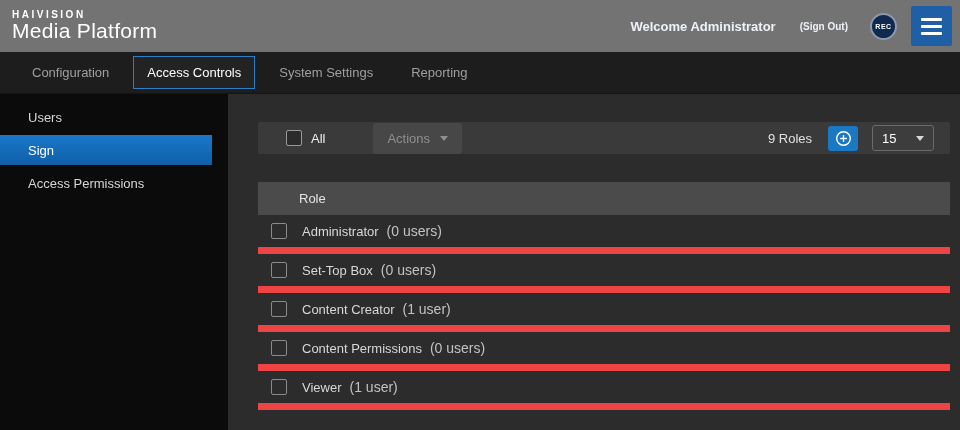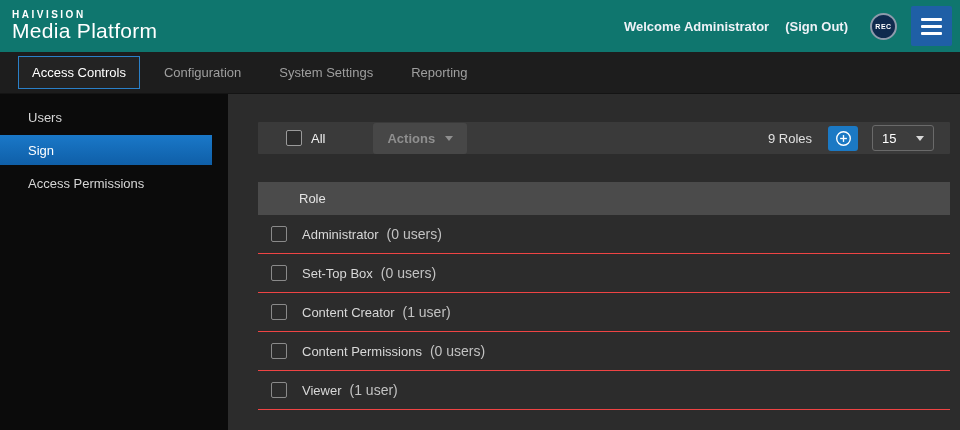--- a/index.html
+++ b/index.html
@@ -3,30 +3,30 @@
 <meta charset="utf-8">
 <style>
   * { margin: 0; padding: 0; box-sizing: border-box; }
   html, body { width: 960px; height: 430px; overflow: hidden; }
   body { font-family: "Liberation Sans", sans-serif; background: #2c2c2c; }
 
   .app { width: 960px; height: 430px; display: flex; flex-direction: column; }
 
   
   .header {
-    height: 52px; background: #0f766e; display: flex; align-items: center;
+    height: 52px; background: #737373; display: flex; align-items: center;
     padding: 0 8px 0 12px; flex-shrink: 0;
   }
   .brand { display: flex; flex-direction: column; line-height: 1.05; }
   .brand-top { color: #ffffff; font-size: 10px; font-weight: bold; letter-spacing: 2.5px; }
   .brand-bottom { color: #ffffff; font-size: 21px; font-weight: 500; letter-spacing: 0.3px; }
   .header-spacer { flex: 1; }
-  .welcome-area { display: flex; align-items: center; gap: 16px; margin-right: 22px; }
+  .welcome-area { display: flex; align-items: center; gap: 24px; margin-right: 22px; }
   .welcome-text { color: #eef2f7; font-size: 13px; font-weight: bold; }
-  .signout-link { color: #eef2f7; font-size: 13px; font-weight: bold; cursor: pointer; }
+  .signout-link { color: #eef2f7; font-size: 10px; font-weight: bold; cursor: pointer; }
   .rec-badge {
     width: 27px; height: 27px; border-radius: 50%; border: 2px solid #8d9aab;
     color: #ffffff; font-size: 7px; font-weight: bold; letter-spacing: 0.5px;
     display: flex; align-items: center; justify-content: center; margin-right: 14px;
     background: #0f2a4e;
   }
   .hamburger {
     width: 41px; height: 40px; background: #1f5fa6; border-radius: 2px;
     display: flex; flex-direction: column; align-items: center; justify-content: center;
     gap: 4px; cursor: pointer;
@@ -67,21 +67,21 @@
   }
   .cb {
     appearance: none; -webkit-appearance: none; width: 16px; height: 16px;
     border: 1px solid #9a9a9a; background: #2b2b2b; border-radius: 2px;
     cursor: pointer; flex-shrink: 0;
   }
   .all-label { color: #f0f0f0; font-size: 13px; margin-left: 9px; }
   .actions-btn {
     margin-left: 48px; background: #474747; color: #8f8f8f; font-size: 13px;
     border: none; border-radius: 3px; padding: 8px 14px; display: flex;
-    align-items: center; gap: 10px; cursor: default; font-weight: bold;
+    align-items: center; gap: 10px; cursor: default;
   }
   .caret-down {
     width: 0; height: 0; border-left: 4px solid transparent;
     border-right: 4px solid transparent; border-top: 5px solid #8f8f8f;
   }
   .toolbar-spacer { flex: 1; }
   .count-label { color: #e0e0e0; font-size: 13px; margin-right: 16px; }
   .add-btn {
     width: 30px; height: 25px; background: #1b79c4; border: none; border-radius: 3px;
     display: flex; align-items: center; justify-content: center; cursor: pointer;
@@ -95,21 +95,21 @@
   .pagesize-btn .caret-down { border-top-color: #d8d8d8; }
 
   
   .table { margin-top: 28px; }
   .table-header {
     height: 33px; background: #4b4b4b; display: flex; align-items: center;
     padding-left: 41px; color: #e3e3e3; font-size: 13px;
   }
   .table-row {
     height: 39px; display: flex; align-items: center; padding-left: 13px;
-    border-bottom: 1px solid #ef4444; cursor: pointer;
+    border-bottom: 7px solid #ef4444; cursor: pointer;
   }
   .table-row .cb { border-color: #8a8a8a; background: transparent; }
   .row-name { color: #d8d8d8; font-size: 13px; margin-left: 15px; }
   .row-users { color: #c2c2c2; font-size: 14px; margin-left: 8px; }
 </style>
 </head>
 <body>
 
 <div class="app">
 
@@ -125,22 +125,22 @@
     </div>
     <div class="rec-badge">REC</div>
     <div class="hamburger">
       <span></span>
         <span></span>
         <span></span>
     </div>
   </header>
 
   <nav class="tabbar">
+    <div class="tab">Configuration</div>
     <div class="tab active">Access Controls</div>
-    <div class="tab">Configuration</div>
     <div class="tab">System Settings</div>
     <div class="tab">Reporting</div>
   </nav>
 
   <div class="body">
 
     <aside class="sidebar">
       <div class="side-item">Users</div>
       <div class="side-item active">Sign</div>
       <div class="side-item">Access Permissions</div>

